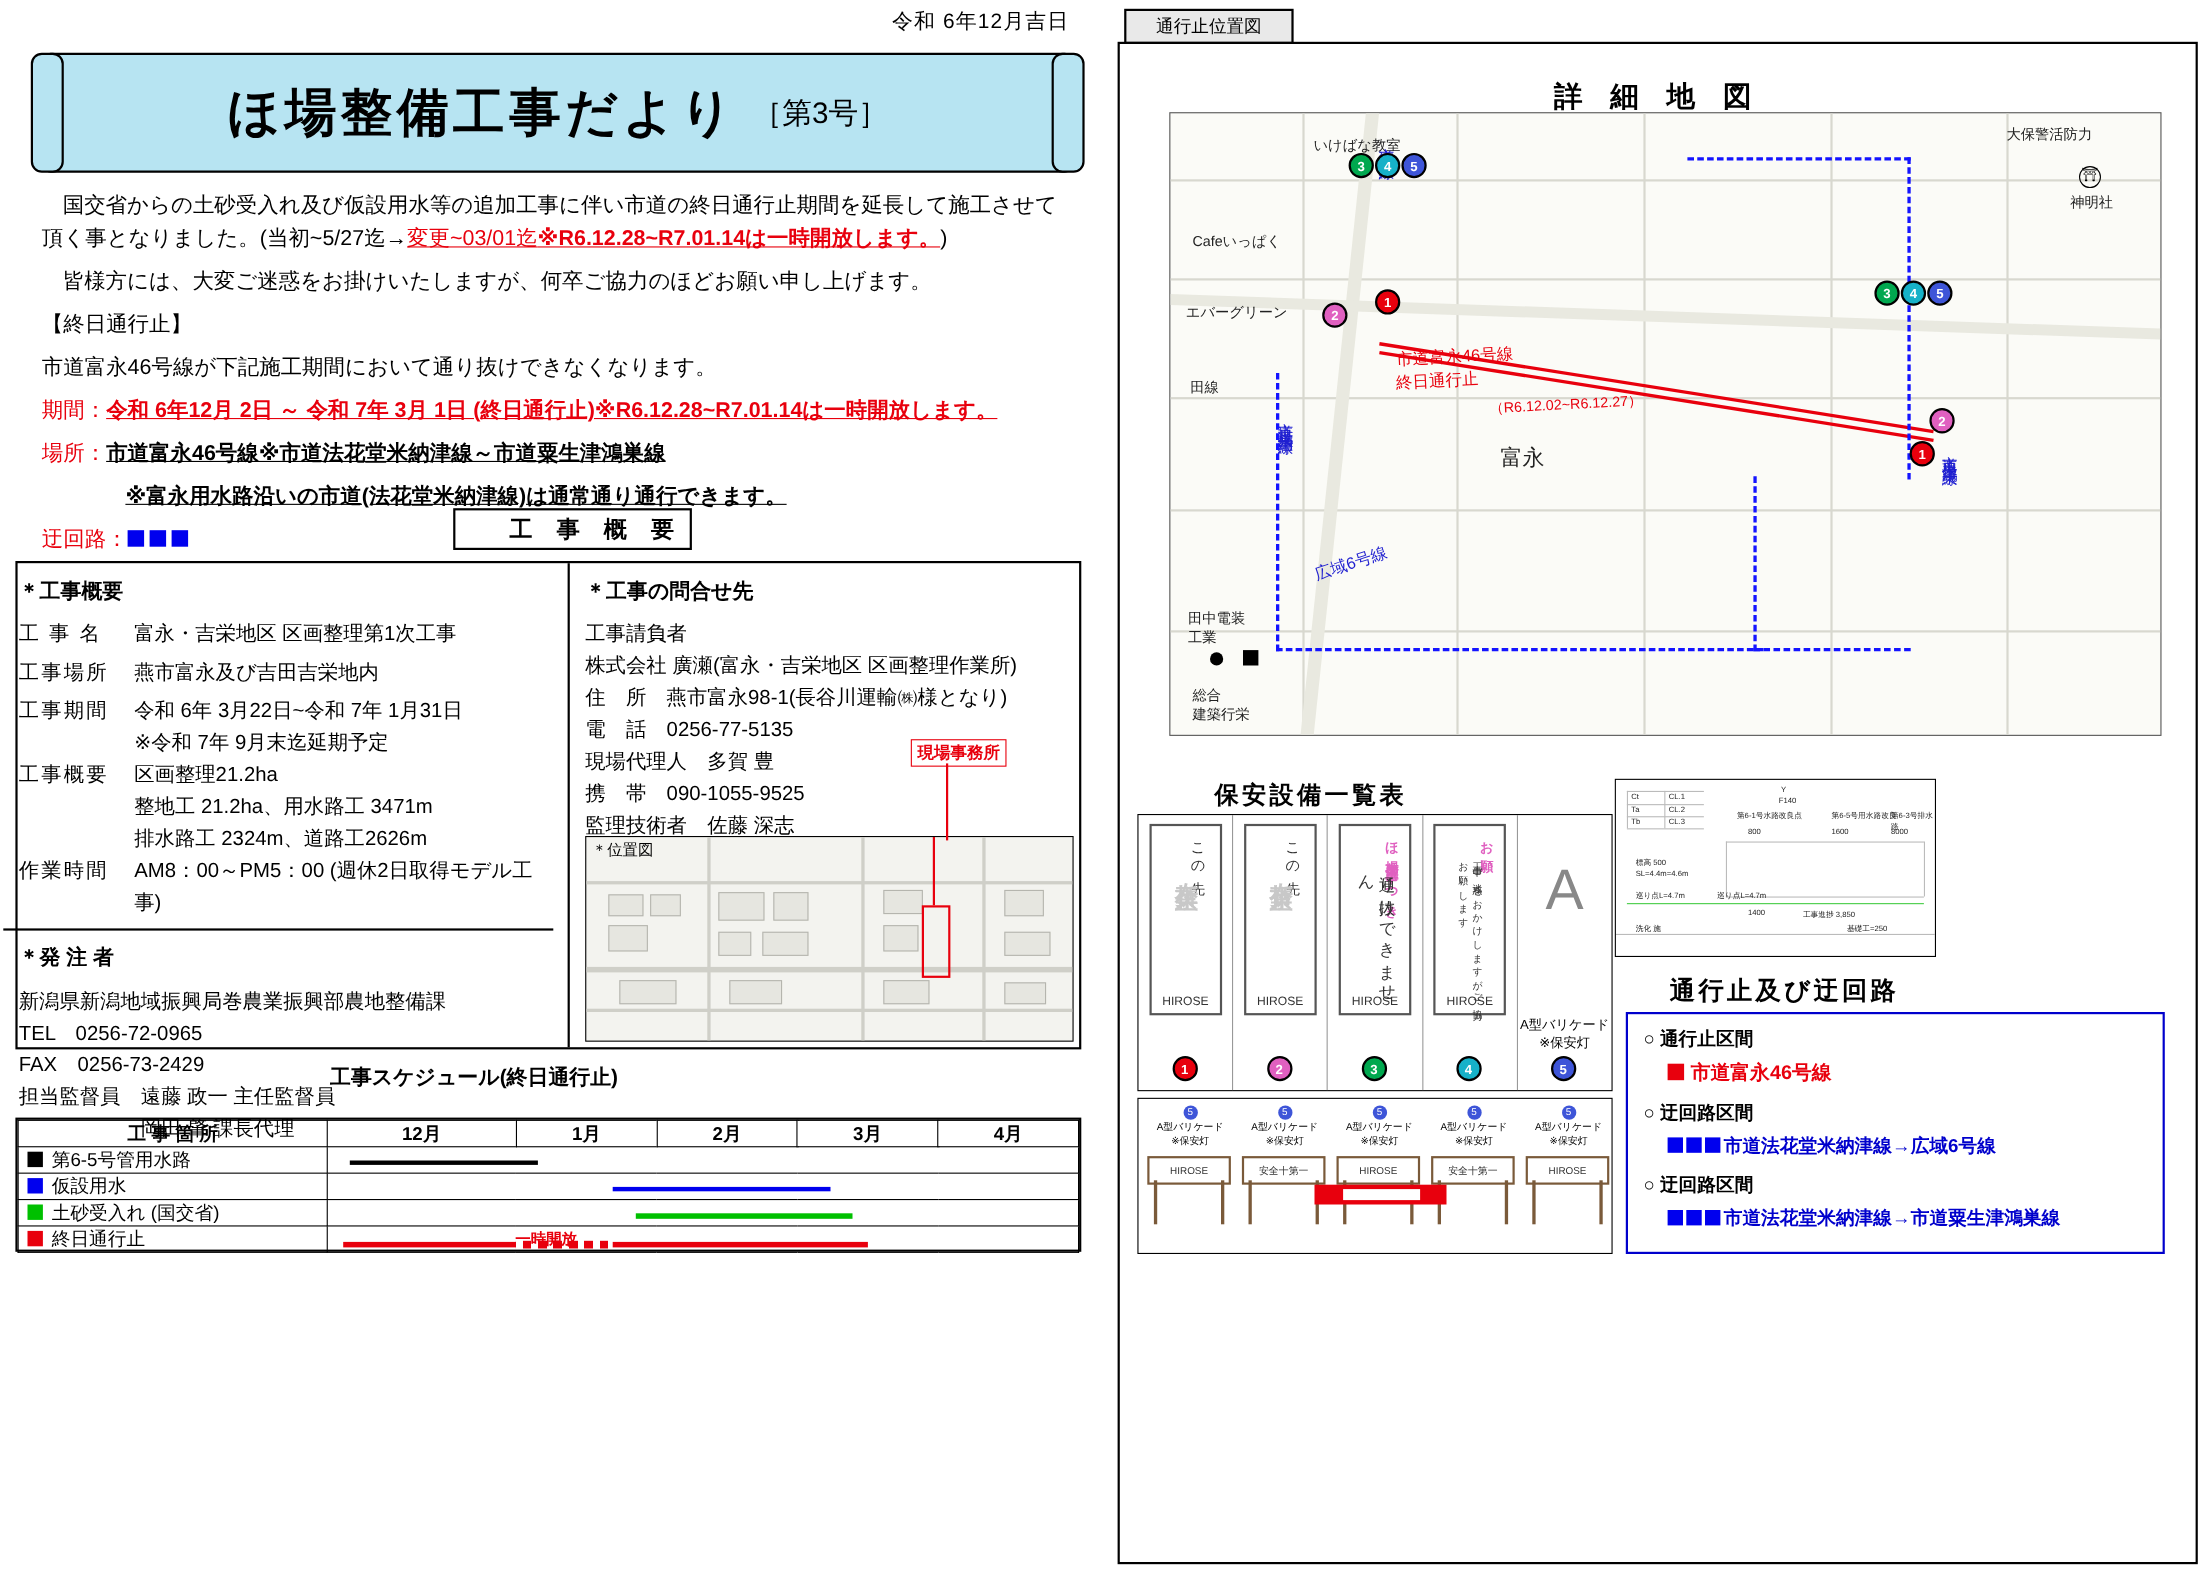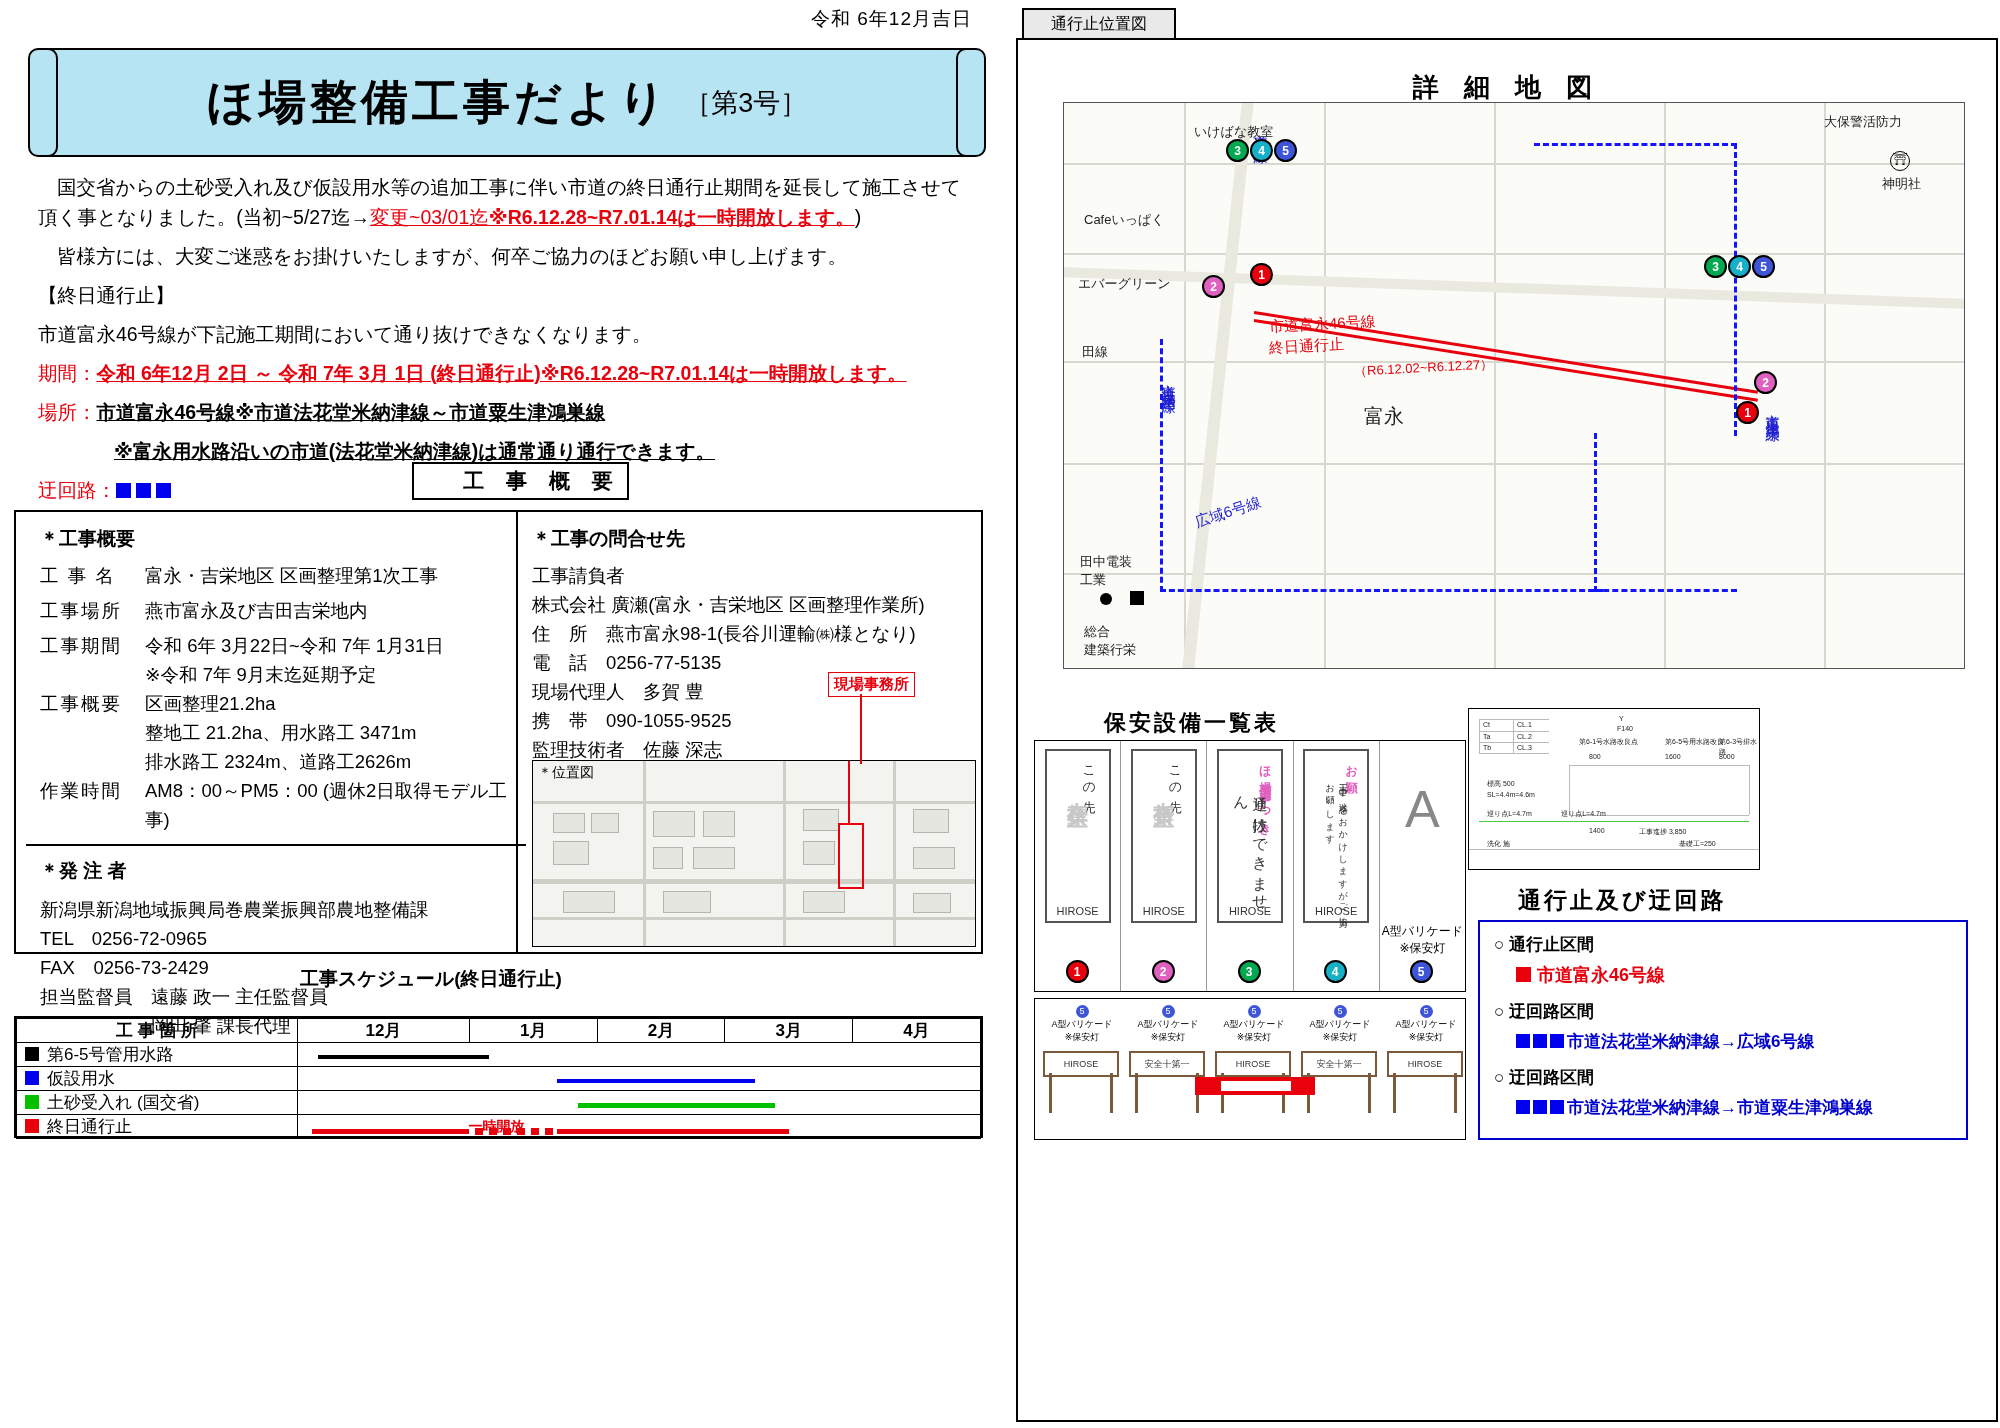--- a/index.html
+++ b/index.html
@@ -38,21 +38,21 @@
 
   .gaiyou-title{
     position:absolute;left:412px;top:462px;width:170px;height:34px;
     border:2px solid #000;font-size:21px;font-weight:bold;letter-spacing:8px;
     display:flex;align-items:center;justify-content:center;padding-left:43px;
   }
 
   .outer-box{position:absolute;left:14px;top:510px;width:965px;height:440px;border:2px solid #000;}
   .vdiv{position:absolute;left:500px;top:0;width:2px;height:440px;background:#000;}
   .sec-head{font-size:19px;font-weight:bold;}
-  .left-col{position:absolute;left:24px;top:12px;width:470px;font-size:18.5px;line-height:29px;}
+  .left-col{position:absolute;left:1px;top:12px;width:470px;font-size:18.5px;line-height:29px;}
   .kv{display:flex;}
   .kv .k{width:105px;letter-spacing:2px;flex:none;}
   .kv .v{flex:1;}
   .left-col .hr{border-top:2px solid #000;margin:10px -14px 10px -14px;width:500px;}
   .right-col{position:absolute;left:516px;top:12px;width:440px;font-size:18.5px;line-height:29px;}
 
   .minimap{position:absolute;left:516px;top:248px;width:442px;height:185px;border:1px solid #000;background:#f3f3ef;overflow:hidden;}
   .minimap .cap{position:absolute;left:5px;top:3px;font-size:14px;z-index:3;}
   .mm-red-rect{position:absolute;left:305px;top:62px;width:22px;height:62px;border:2px solid #e8000d;z-index:3;}
   .mm-arrow{position:absolute;left:315px;top:-10px;width:2px;height:72px;background:#e8000d;z-index:3;}

